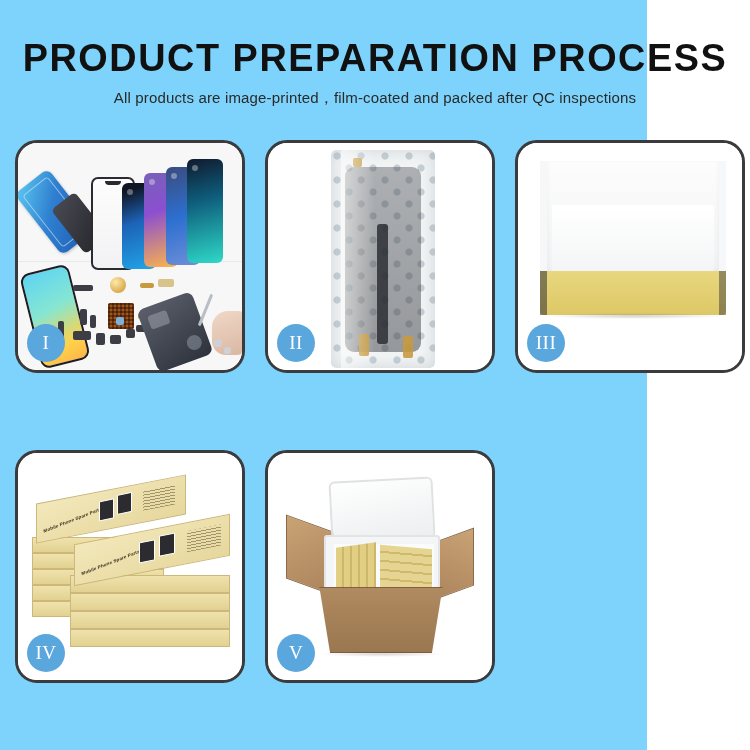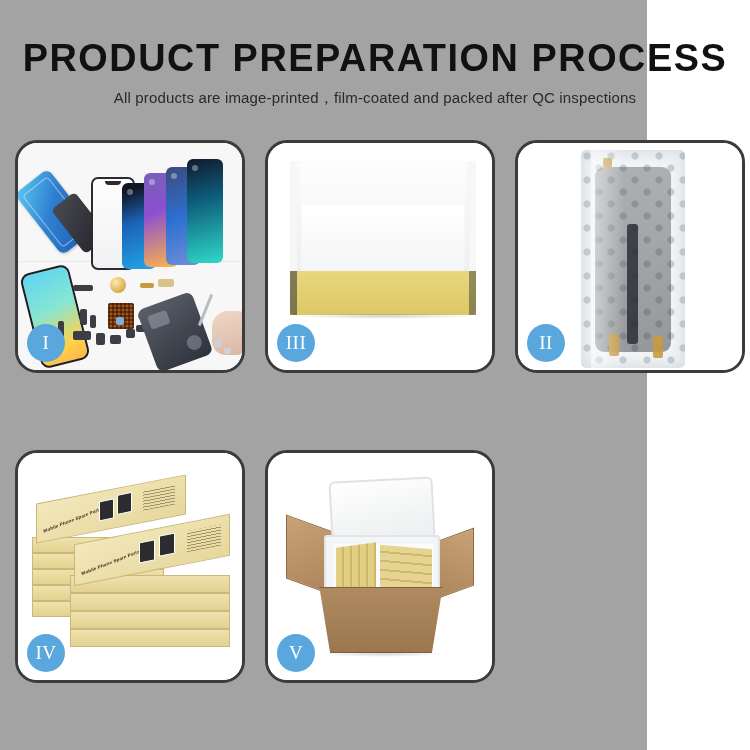--- a/index.html
+++ b/index.html
@@ -9,21 +9,21 @@
     height: 750px;
     background: #ffffff;
     font-family: "Liberation Sans", sans-serif;
     overflow: hidden;
   }
 
   .page {
     position: relative;
     width: 647px;
     height: 750px;
-    background: #a3a3a3;
+    background: #7dd3fc;
   }
 
   
   .header {
     position: absolute;
     top: 38px;
     left: 0;
     width: 750px;
     text-align: center;
   }
@@ -495,42 +495,42 @@
         <div class="backplate"></div>
         <div class="tweezer"></div>
         <div class="hand"></div>
         <div class="part" style="left:196px;top:196px;width:8px;height:8px;background:#cfcfd4"></div>
         <div class="part" style="left:206px;top:204px;width:7px;height:7px;background:#cfcfd4"></div>
       </div>
       <div class="badge">I</div>
     </div>
 
     <div class="card">
-      <div class="card-inner p3">
-        <div class="box3-lid"></div>
-        <div class="box3-foam"></div>
-        <div class="box3-bubblepack"></div>
-        <div class="box3-front"></div>
-        <div class="box3-shadow"></div>
-      </div>
-      <div class="badge">III</div>
-    </div>
-
-    <div class="card">
       <div class="card-inner p2">
         <div class="bubble-bag">
           <div class="bag-screen"></div>
           <div class="flex-cable"></div>
           <div class="gold-tab" style="left:28px;bottom:12px"></div>
           <div class="gold-tab" style="right:22px;bottom:10px"></div>
           <div class="bag-top-tab"></div>
           <div class="bag-shine"></div>
         </div>
       </div>
       <div class="badge">II</div>
+    </div>
+
+    <div class="card">
+      <div class="card-inner p3">
+        <div class="box3-lid"></div>
+        <div class="box3-foam"></div>
+        <div class="box3-bubblepack"></div>
+        <div class="box3-front"></div>
+        <div class="box3-shadow"></div>
+      </div>
+      <div class="badge">III</div>
     </div>
 
     <div class="card">
       <div class="card-inner p4">
         <div class="stack-wrap">
 
           <div class="sbox" style="left:8px;  top:70px;  width:132px; height:16px;"></div>
           <div class="sbox" style="left:8px;  top:86px;  width:132px; height:16px;"></div>
           <div class="sbox" style="left:8px;  top:102px; width:132px; height:16px;"></div>
           <div class="sbox" style="left:8px;  top:118px; width:132px; height:16px;"></div>

